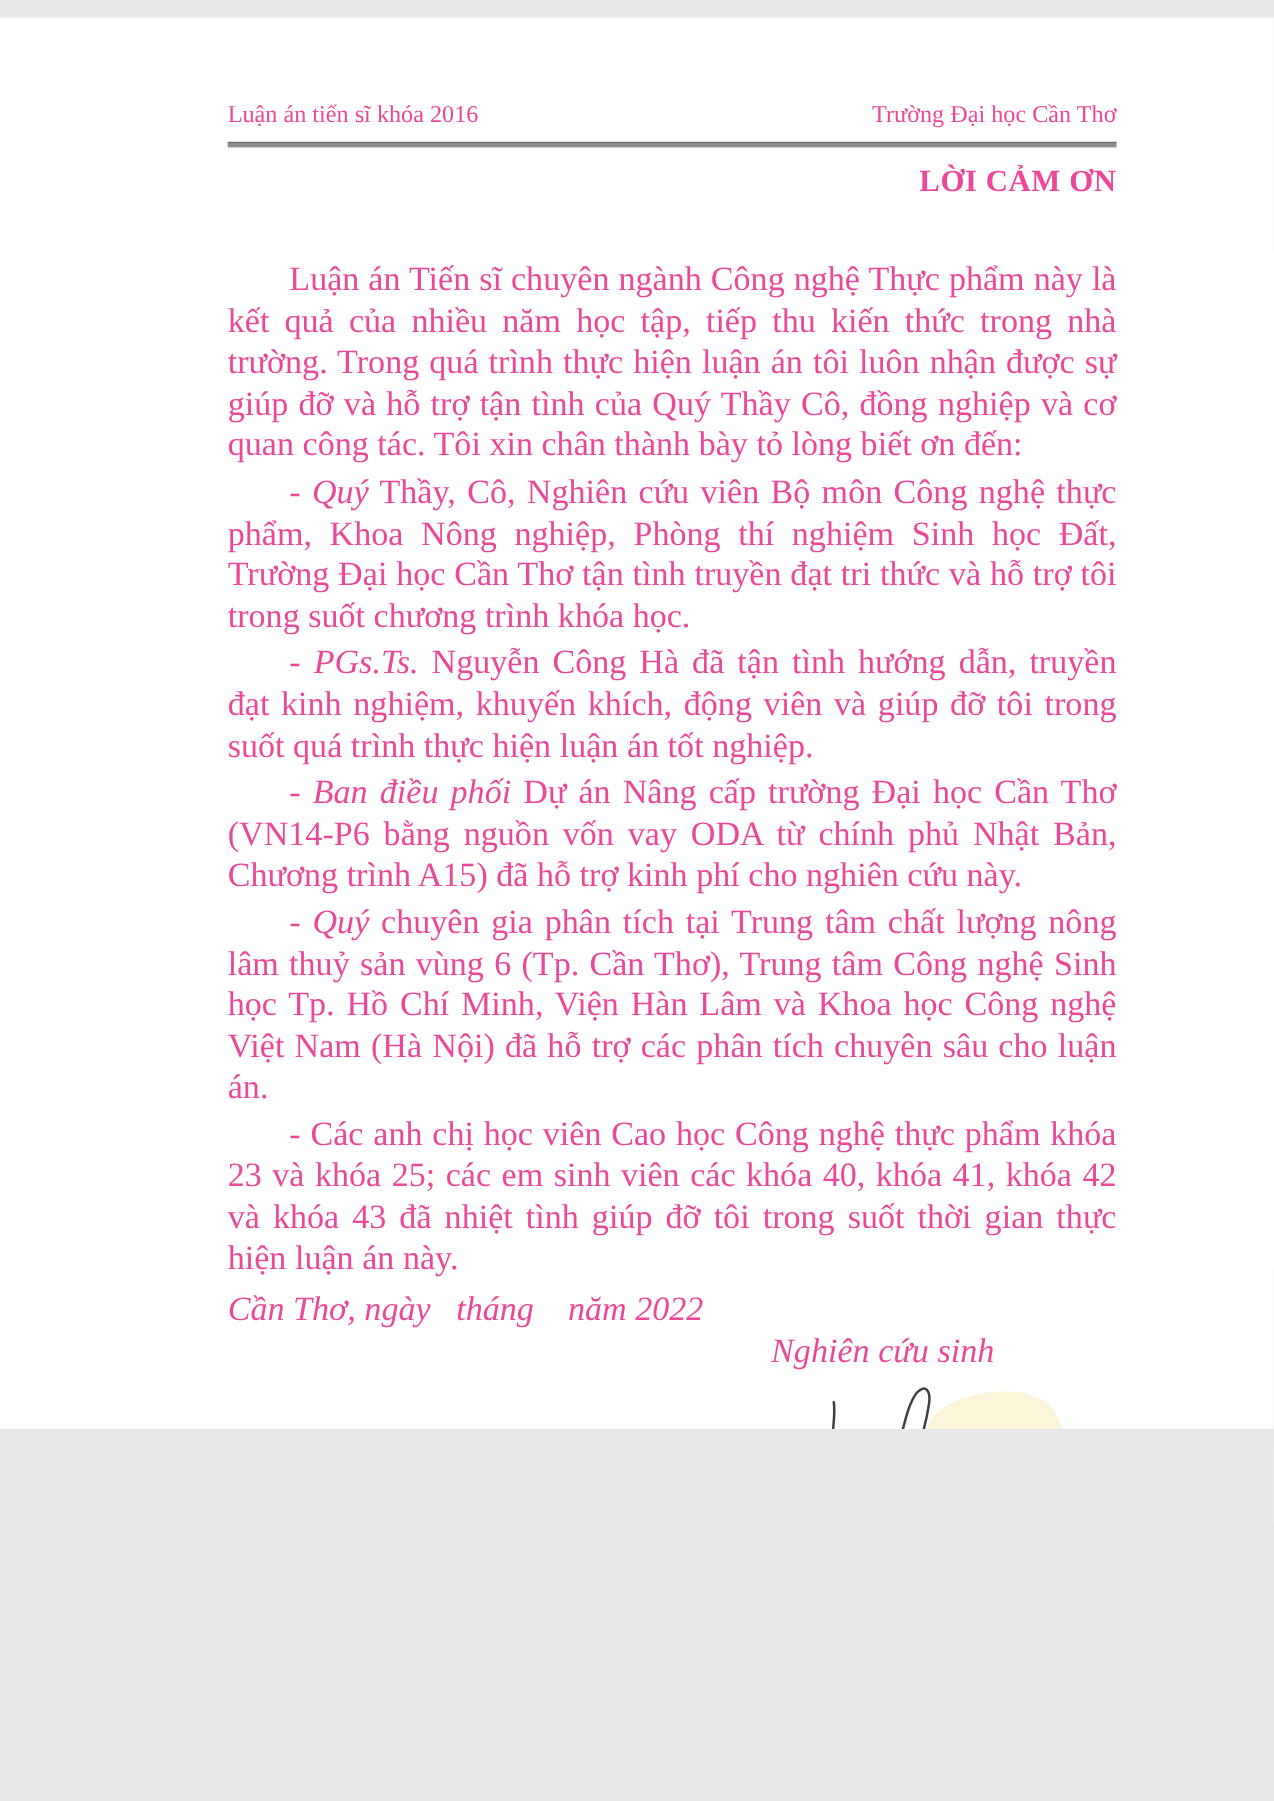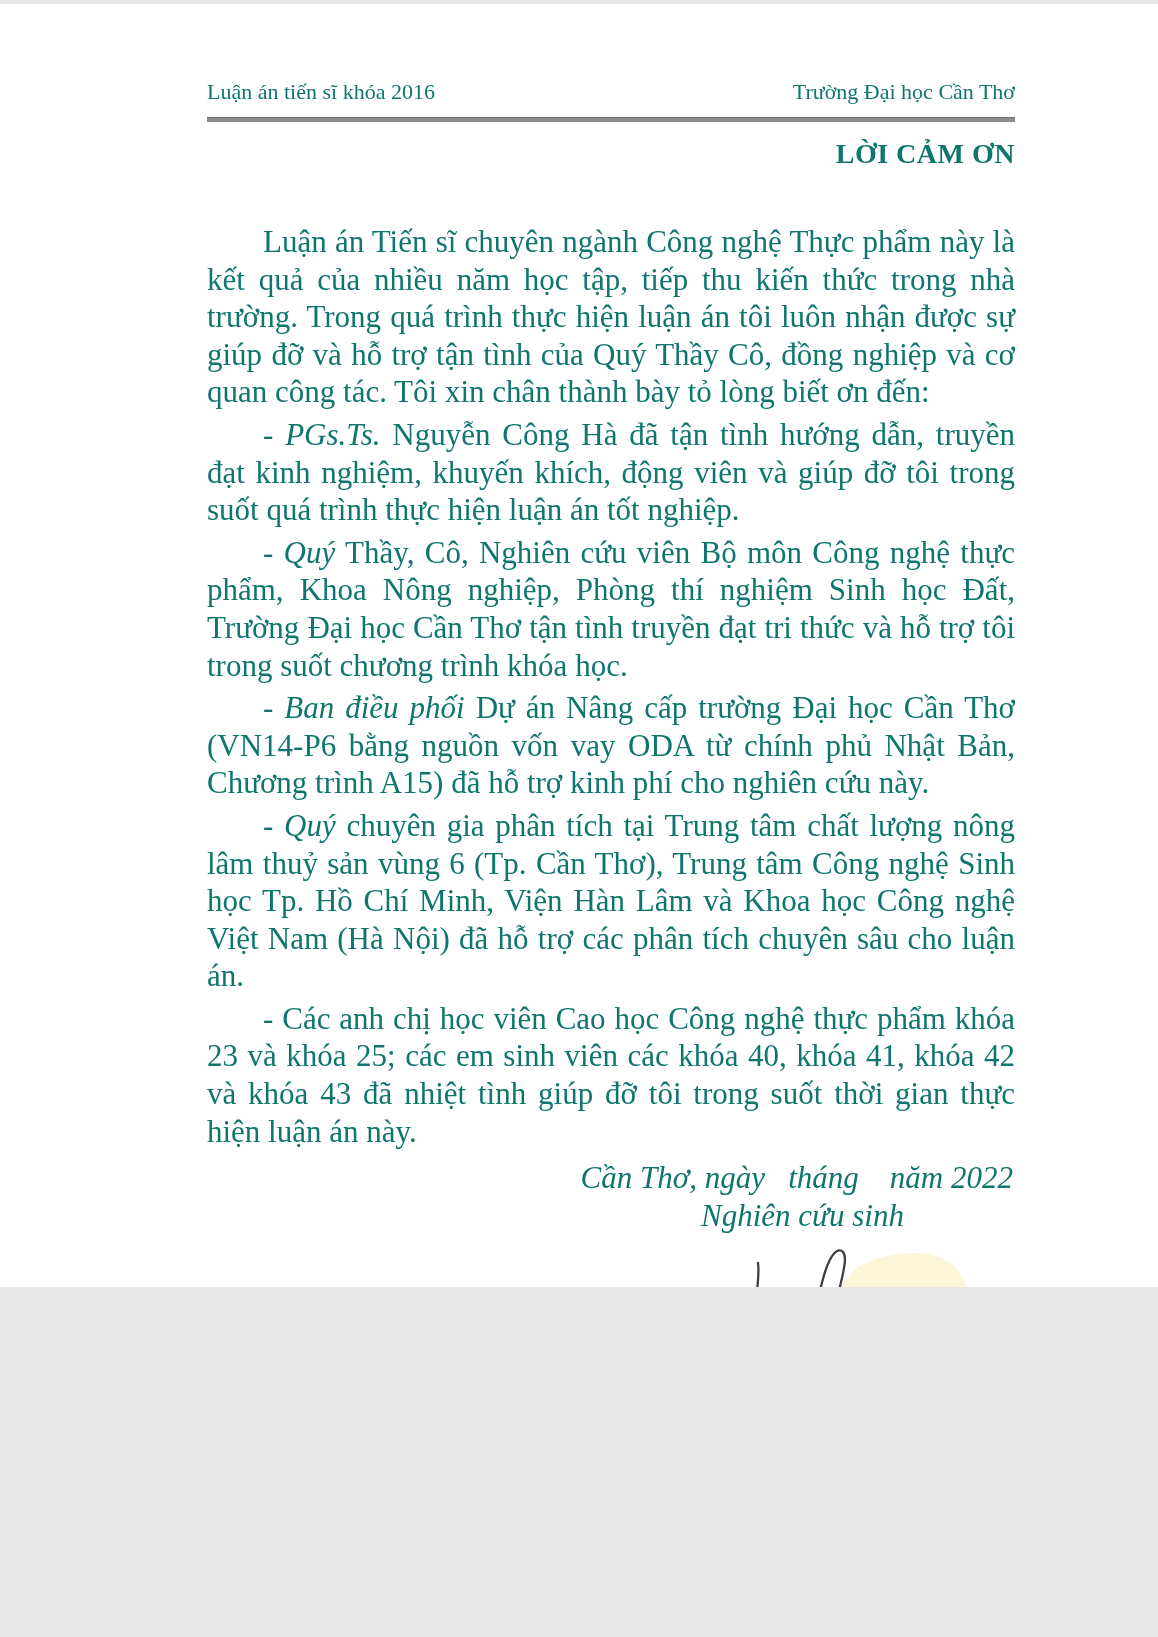--- a/index.html
+++ b/index.html
@@ -1,24 +1,24 @@
 <!DOCTYPE html>
 <html><head>
 <meta charset="utf-8">
 <style>
   * { margin: 0; padding: 0; box-sizing: border-box; }
   html, body { background: #e8e8e8; }
   .page {
     position: relative;
     width: 1158px;
     height: 1283px;
-    margin: 4px auto;
+    margin: 16px auto;
     background: #ffffff;
     font-family: "Liberation Serif", "DejaVu Serif", serif;
-    color: #0f766e;
+    color: #ec4899;
     overflow: hidden;
   }
   
   .header {
     position: absolute;
     left: 207px; top: 74px;
     width: 808px;
     display: flex;
     justify-content: space-between;
     font-size: 22px;
@@ -48,21 +48,21 @@
     width: 808px;
     font-size: 31px;
     line-height: 37.6px;
     text-align: justify;
   }
   .para { text-indent: 56px; margin-bottom: 5px; }
   .it { font-style: italic; }
   
   .closing { margin-top: 9px; }
   .dateline {
-    text-align: right;
+    text-align: left;
     font-style: italic;
     white-space: pre-wrap;
     padding-right: 2px;
   }
   .sign-col {
     width: 314px;
     margin-left: auto;
     margin-right: 0;
     text-align: left;
   }
@@ -100,23 +100,23 @@
     <span>Trường Đại học Cần Thơ</span>
   </div>
   <div class="header-rule"></div>
 
   <h1 class="title">LỜI CẢM ƠN</h1>
 
   <div class="body">
 
     <p class="para"><span>Luận án Tiến sĩ chuyên ngành Công nghệ Thực phẩm này là kết quả của nhiều năm học tập, tiếp thu kiến thức trong nhà trường. Trong quá trình thực hiện luận án tôi luôn nhận được sự giúp đỡ và hỗ trợ tận tình của Quý Thầy Cô, đồng nghiệp và cơ quan công tác. Tôi xin chân thành bày tỏ lòng biết ơn đến:</span></p>
 
+    <p class="para"><span>- </span><span class="it">Quý</span><span> Thầy, Cô, Nghiên cứu viên Bộ môn Công nghệ thực phẩm, Khoa Nông nghiệp, Phòng thí nghiệm Sinh học Đất, Trường Đại học Cần Thơ tận tình truyền đạt tri thức và hỗ trợ tôi trong suốt chương trình khóa học.</span></p>
+
     <p class="para"><span>- </span><span class="it">PGs.Ts.</span><span> Nguyễn Công Hà đã tận tình hướng dẫn, truyền đạt kinh nghiệm, khuyến khích, động viên và giúp đỡ tôi trong suốt quá trình thực hiện luận án tốt nghiệp.</span></p>
-
-    <p class="para"><span>- </span><span class="it">Quý</span><span> Thầy, Cô, Nghiên cứu viên Bộ môn Công nghệ thực phẩm, Khoa Nông nghiệp, Phòng thí nghiệm Sinh học Đất, Trường Đại học Cần Thơ tận tình truyền đạt tri thức và hỗ trợ tôi trong suốt chương trình khóa học.</span></p>
 
     <p class="para"><span>- </span><span class="it">Ban điều phối</span><span> Dự án Nâng cấp trường Đại học Cần Thơ (VN14-P6 bằng nguồn vốn vay ODA từ chính phủ Nhật Bản,  Chương trình A15) đã hỗ trợ kinh phí cho nghiên cứu này.</span></p>
 
     <p class="para"><span>- </span><span class="it">Quý</span><span> chuyên gia phân tích tại Trung tâm chất lượng nông lâm thuỷ sản vùng 6 (Tp. Cần Thơ), Trung tâm Công nghệ Sinh học Tp. Hồ Chí Minh, Viện Hàn Lâm và Khoa học Công nghệ Việt Nam (Hà Nội) đã hỗ trợ các phân tích chuyên sâu cho luận án.</span></p>
 
     <p class="para"><span>- Các anh chị học viên Cao học Công nghệ thực phẩm khóa 23 và khóa 25; các em sinh viên các khóa 40, khóa 41, khóa 42 và khóa 43 đã nhiệt tình giúp đỡ tôi trong suốt thời gian thực hiện luận án này.</span></p>
 
 
     <div class="closing">
       <div class="dateline">Cần Thơ, ngày   tháng    năm 2022</div>

